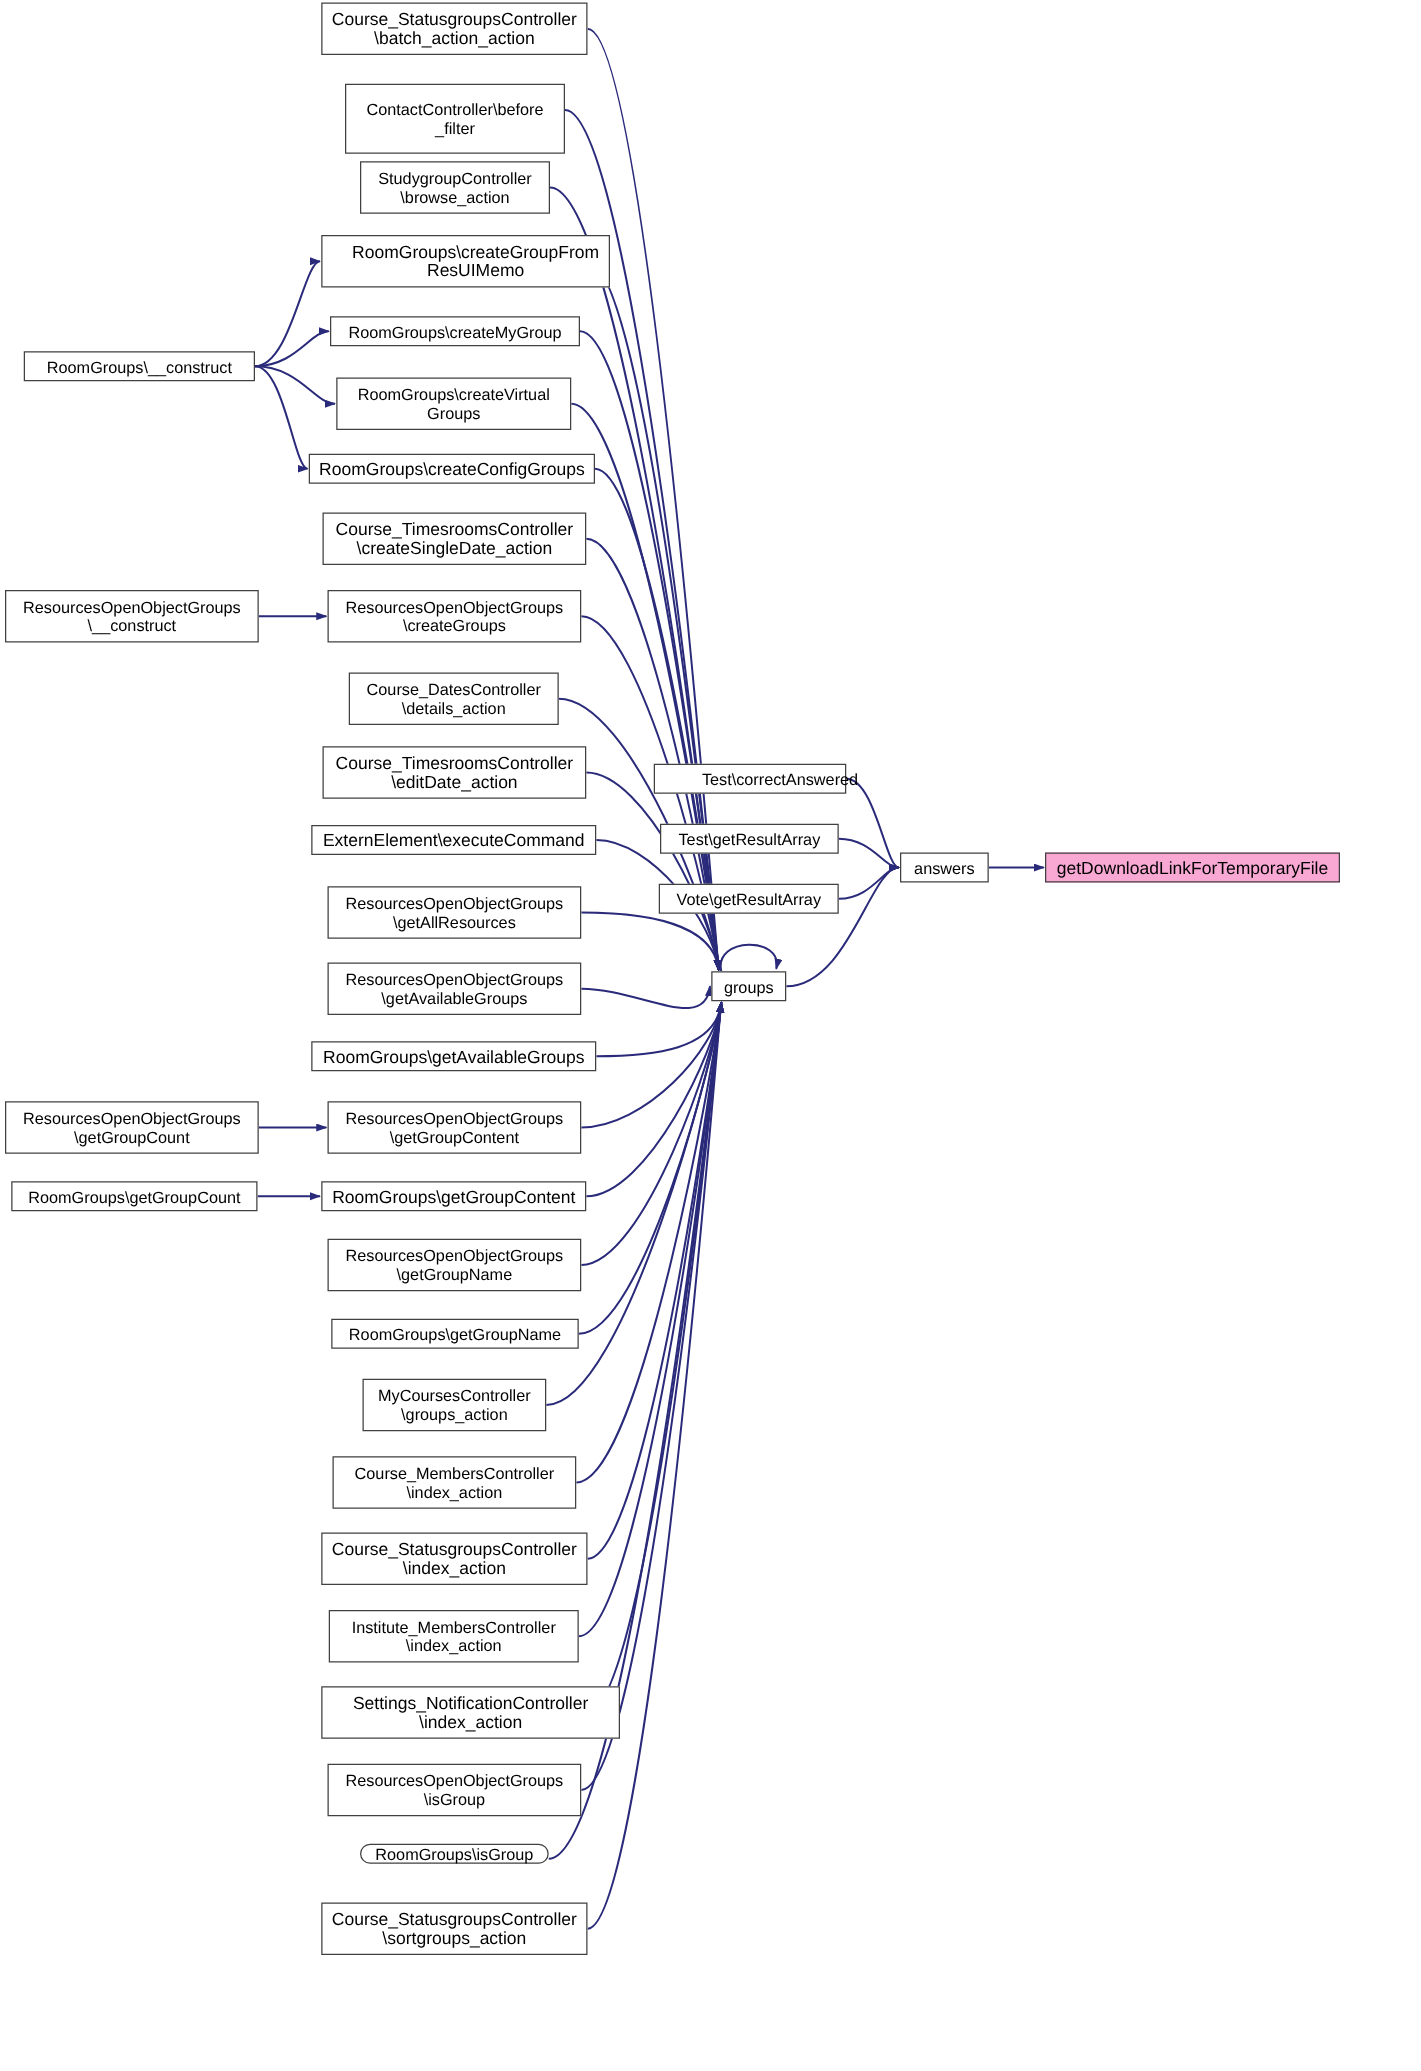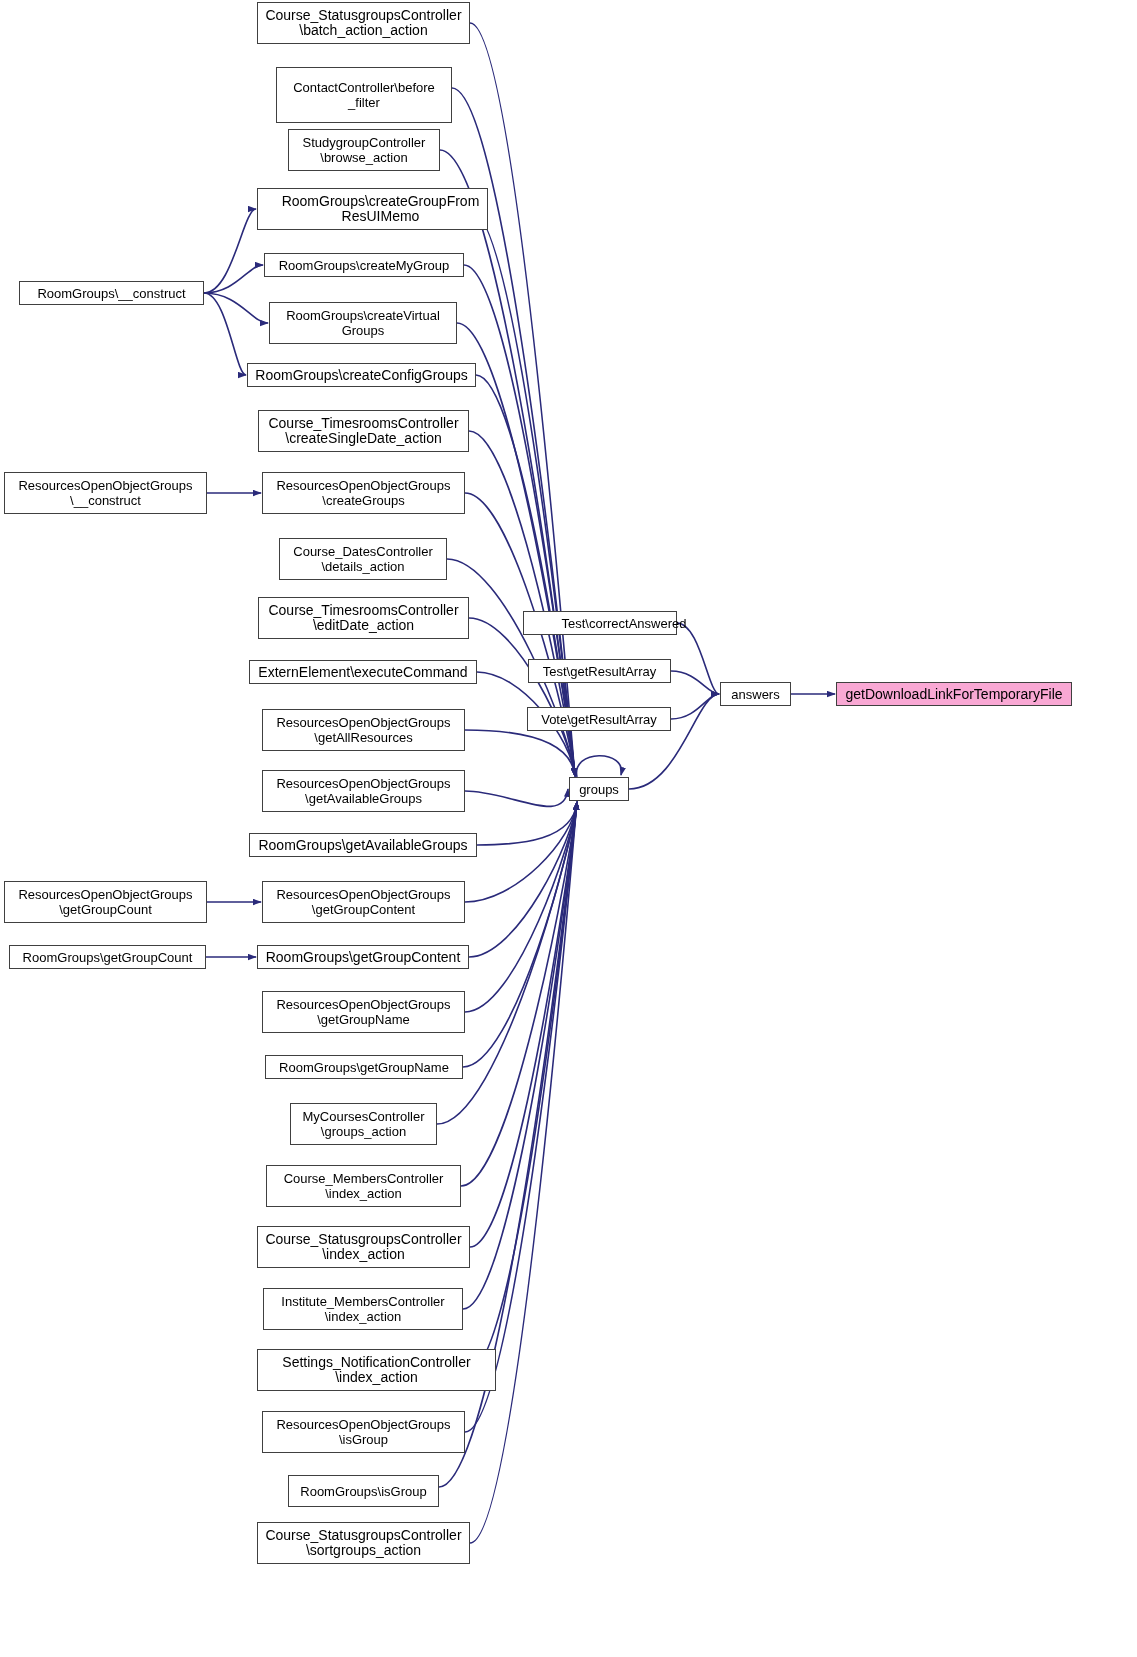--- a/index.html
+++ b/index.html
@@ -139,21 +139,21 @@
       <div class="node" style="left: 266px; top: 1165px; width: 195px; height: 42px;">Course_MembersController
 \index_action</div>
       <div class="node small" style="left: 257px; top: 1226px; width: 213px; height: 42px;">Course_StatusgroupsController
 \index_action</div>
       <div class="node" style="left: 263px; top: 1288px; width: 200px; height: 42px;">Institute_MembersController
 \index_action</div>
       <div class="node small" style="left: 257px; top: 1349px; width: 239px; height: 42px;">Settings_NotificationController
 \index_action</div>
       <div class="node" style="left: 262px; top: 1411px; width: 203px; height: 42px;">ResourcesOpenObjectGroups
 \isGroup</div>
-      <div class="node" style="left: 288px; top: 1475px; width: 151px; height: 32px;">RoomGroups\isGroup</div>
+      <div class="node" style="left: 288px; top: 1475px; width: 151px; height: 16px; border-radius: 10px;">RoomGroups\isGroup</div>
       <div class="node small" style="left: 257px; top: 1522px; width: 213px; height: 42px;">Course_StatusgroupsController
 \sortgroups_action</div>
       <div class="node" style="left: 19px; top: 281px; width: 185px; height: 24px;">RoomGroups\__construct</div>
       <div class="node" style="left: 4px; top: 472px; width: 203px; height: 42px;">ResourcesOpenObjectGroups
 \__construct</div>
       <div class="node" style="left: 4px; top: 881px; width: 203px; height: 42px;">ResourcesOpenObjectGroups
 \getGroupCount</div>
       <div class="node" style="left: 9px; top: 945px; width: 197px; height: 24px;">RoomGroups\getGroupCount</div>
       <div class="node" style="left: 523px; top: 611px; width: 154px; height: 24px; padding-left: 48px;">Test\correctAnswered</div>
       <div class="node" style="left: 528px; top: 659px; width: 143px; height: 24px;">Test\getResultArray</div>

